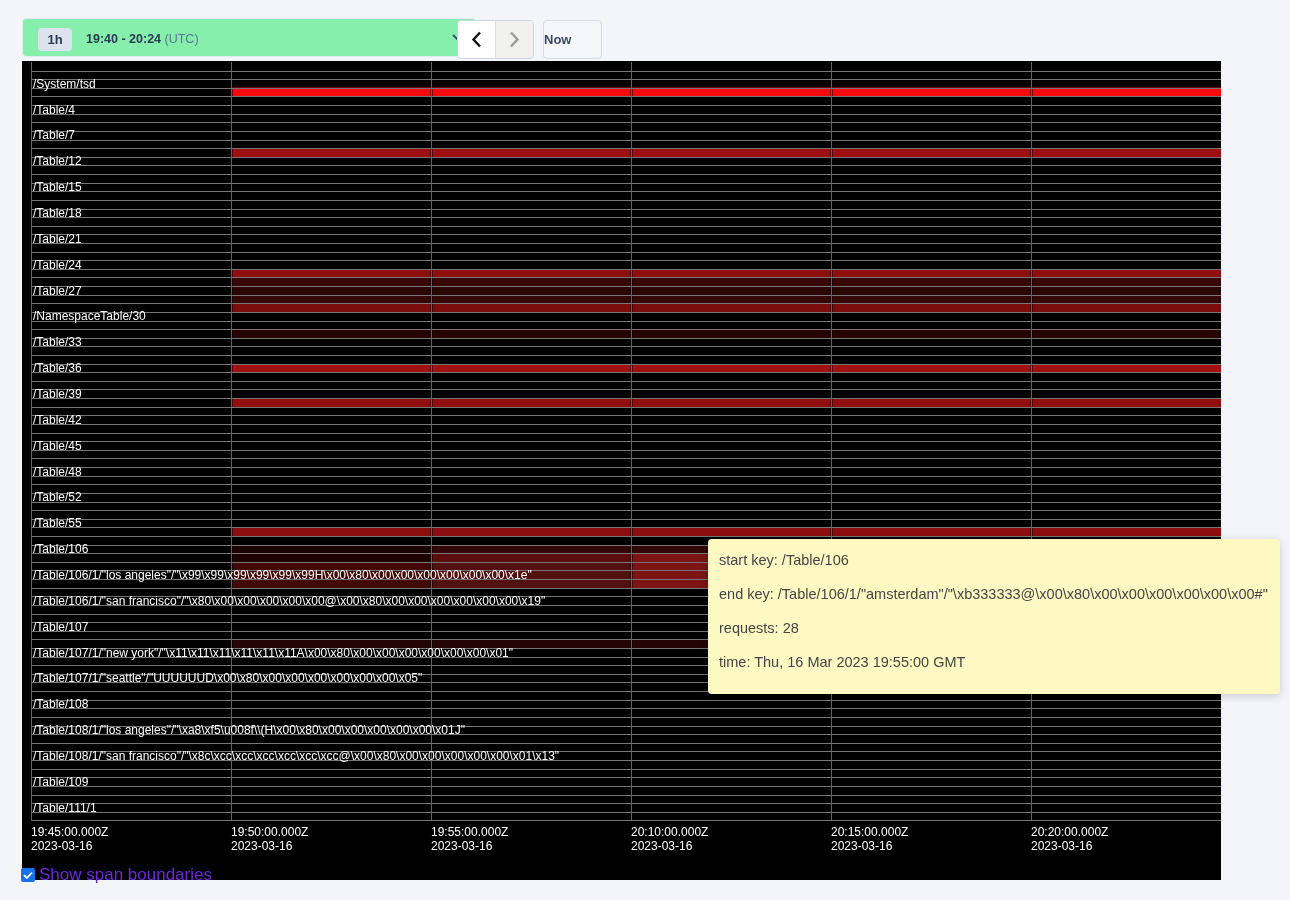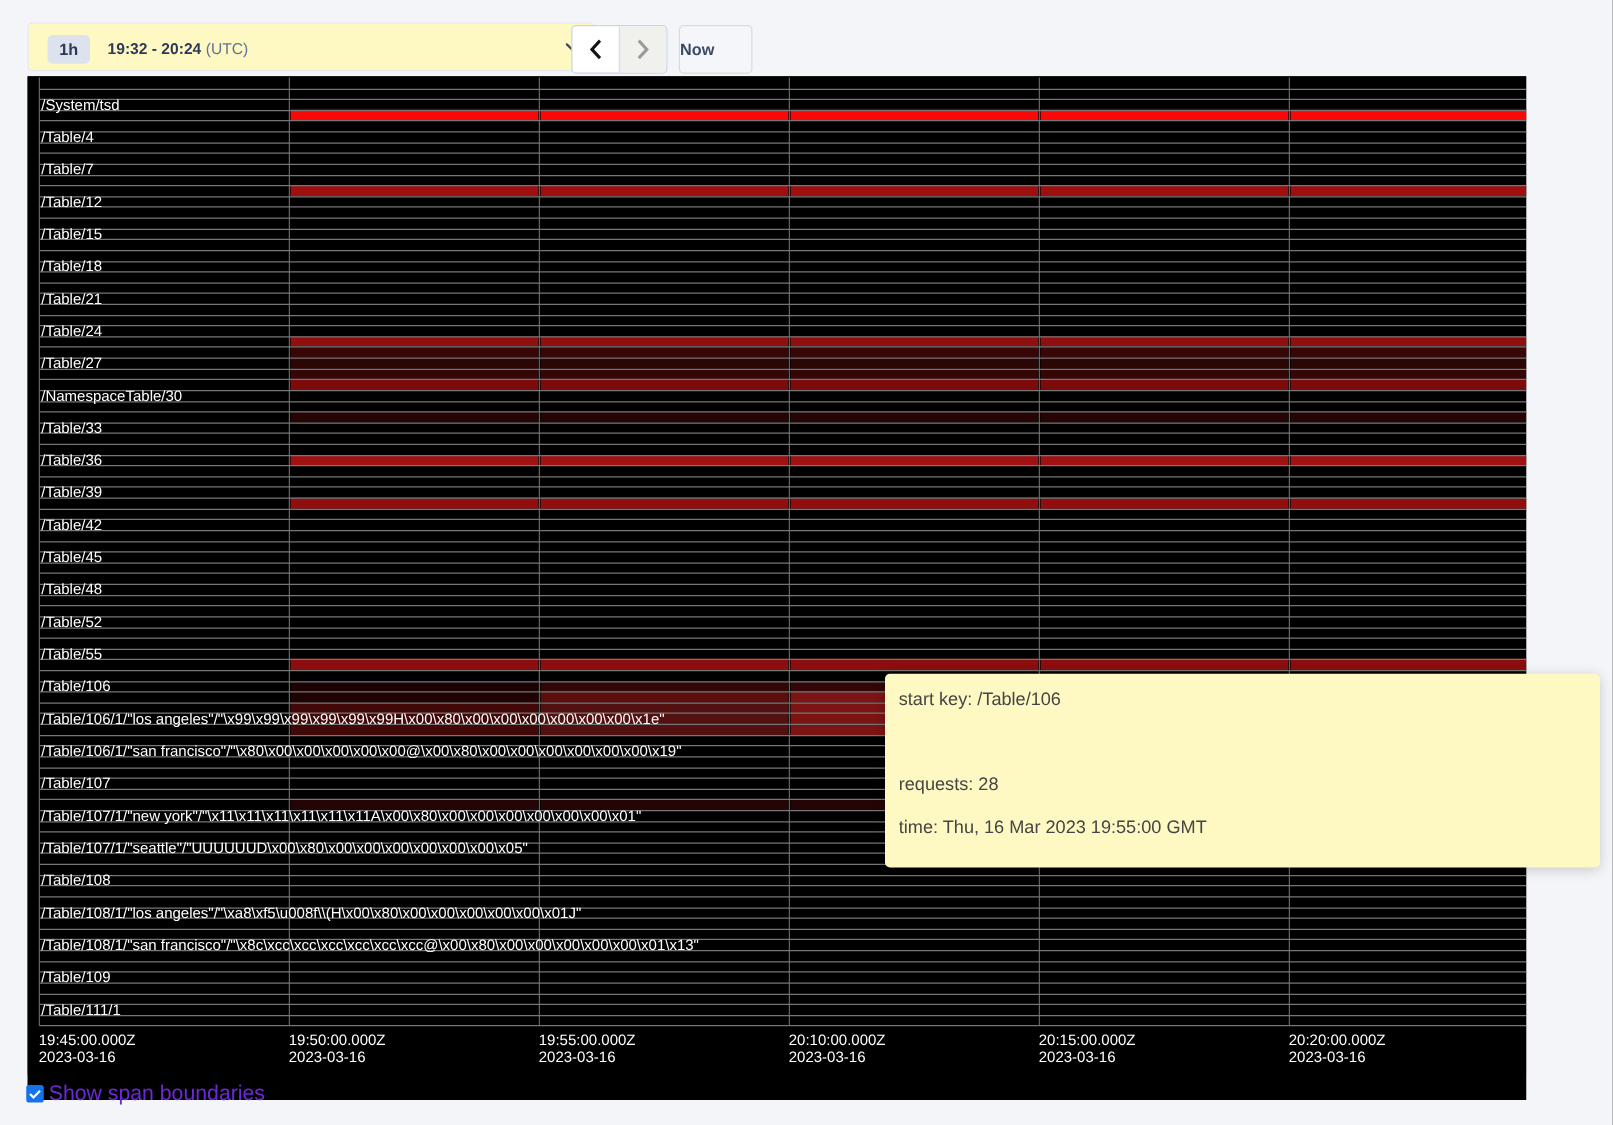--- a/index.html
+++ b/index.html
@@ -1,36 +1,36 @@
 <!DOCTYPE html>
 <html><head><meta charset="utf-8">
 <style>
 * { margin:0; padding:0; box-sizing:border-box; }
 html,body { width:1290px; height:900px; background:#f4f5f9; font-family:"Liberation Sans",sans-serif; position:relative; overflow:hidden; }
-.sel { position:absolute; left:22px; top:18px; width:454px; height:39px; background:#fef9c3; border:1px solid #e6e9ef; border-radius:4px; }
+.sel { position:absolute; left:22px; top:18px; width:454px; height:39px; background:#86efac; border:1px solid #e6e9ef; border-radius:4px; }
 .badge { position:absolute; left:15px; top:9px; width:34px; height:23px; background:#dde3ee; border-radius:4px; color:#2c3a57; font-weight:bold; font-size:13px; text-align:center; line-height:23px; }
 .trange { position:absolute; left:63px; top:2px; height:37px; line-height:37px; font-size:12.5px; color:#2c3a57; }
 .trange b { font-weight:bold; }
 .trange .utc { color:#5d7495; font-weight:normal; }
 .chev { position:absolute; right:11px; top:15px; }
 .btng { position:absolute; left:457px; top:20px; width:77px; height:39px; border:1px solid #ccd4e3; border-radius:4px; background:#fff; display:flex; }
 .btng .l { width:38px; height:100%; border-right:1px solid #d8dde8; display:flex; align-items:center; justify-content:center; }
 .btng .r { flex:1; background:#f0f0ed; border-radius:0 3px 3px 0; display:flex; align-items:center; justify-content:center; }
 .nowb { position:absolute; left:543px; top:20px; width:59px; height:39px; border:1px solid #d8dbe2; border-radius:4px; background:#f5f6fa; color:#3b4a63; font-weight:bold; font-size:13px; text-align:left; line-height:37px; }
 .canvas { position:absolute; left:22px; top:61px; width:1199px; height:819px; background:#000; }
 .tip { position:absolute; left:708px; top:539px; width:572px; height:155px; background:#fef9c3; border-radius:4px; box-shadow:0 2px 10px rgba(0,0,0,0.18); color:#454545; font-size:14.5px; }
 .tip div { position:absolute; left:11px; white-space:nowrap; }
 .cbrow { position:absolute; left:21px; top:866px; height:18px; }
 .cb { position:absolute; left:0; top:1.5px; width:14px; height:14px; background:#1672ec; border-radius:2px; }
 .cbl { position:absolute; left:18px; top:1px; font-size:17px; color:#6d28d9; line-height:16px; white-space:nowrap; }
 </style></head>
 <body>
 <div class="sel">
   <div class="badge">1h</div>
-  <div class="trange"><b>19:32 - 20:24</b> <span class="utc">(UTC)</span></div>
+  <div class="trange"><b>19:40 - 20:24</b> <span class="utc">(UTC)</span></div>
   <svg class="chev" width="12" height="8" viewBox="0 0 12 8">
       <path d="M1.5 1.5 L6 6 L10.5 1.5" stroke="#3f4a5e" stroke-width="1.8" fill="none" stroke-linecap="round"></path>
     </svg>
 </div>
 <div class="btng">
   <div class="l">
       <svg width="11" height="17" viewBox="0 0 11 17">
         <path d="M9 1.5 L2.5 8.5 L9 15.5" stroke="#121212" stroke-width="2.4" fill="none"></path>
       </svg>
     </div>
@@ -169,20 +169,21 @@
         <text x="609" y="785.5">2023-03-16</text>
         <text x="809" y="771.5">20:15:00.000Z</text>
         <text x="809" y="785.5">2023-03-16</text>
         <text x="1009" y="771.5">20:20:00.000Z</text>
         <text x="1009" y="785.5">2023-03-16</text>
 </g>
 </svg>
   </div>
 <div class="tip">
   <div style="top:13px;">start key: /Table/106</div>
+  <div style="top:47px;">end key: /Table/106/1/"amsterdam"/"\xb333333@\x00\x80\x00\x00\x00\x00\x00\x00#"</div>
   <div style="top:81px;">requests: 28</div>
   <div style="top:115px;">time: Thu, 16 Mar 2023 19:55:00 GMT</div>
 </div>
 <div class="cbrow">
   <div class="cb"><svg width="14" height="14" viewBox="0 0 14 14">
         <path d="M3 7.2 L5.8 10 L11 4.6" stroke="#fff" stroke-width="1.8" fill="none"></path>
       </svg></div>
   <div class="cbl">Show span boundaries</div>
 </div>
 </body></html>

